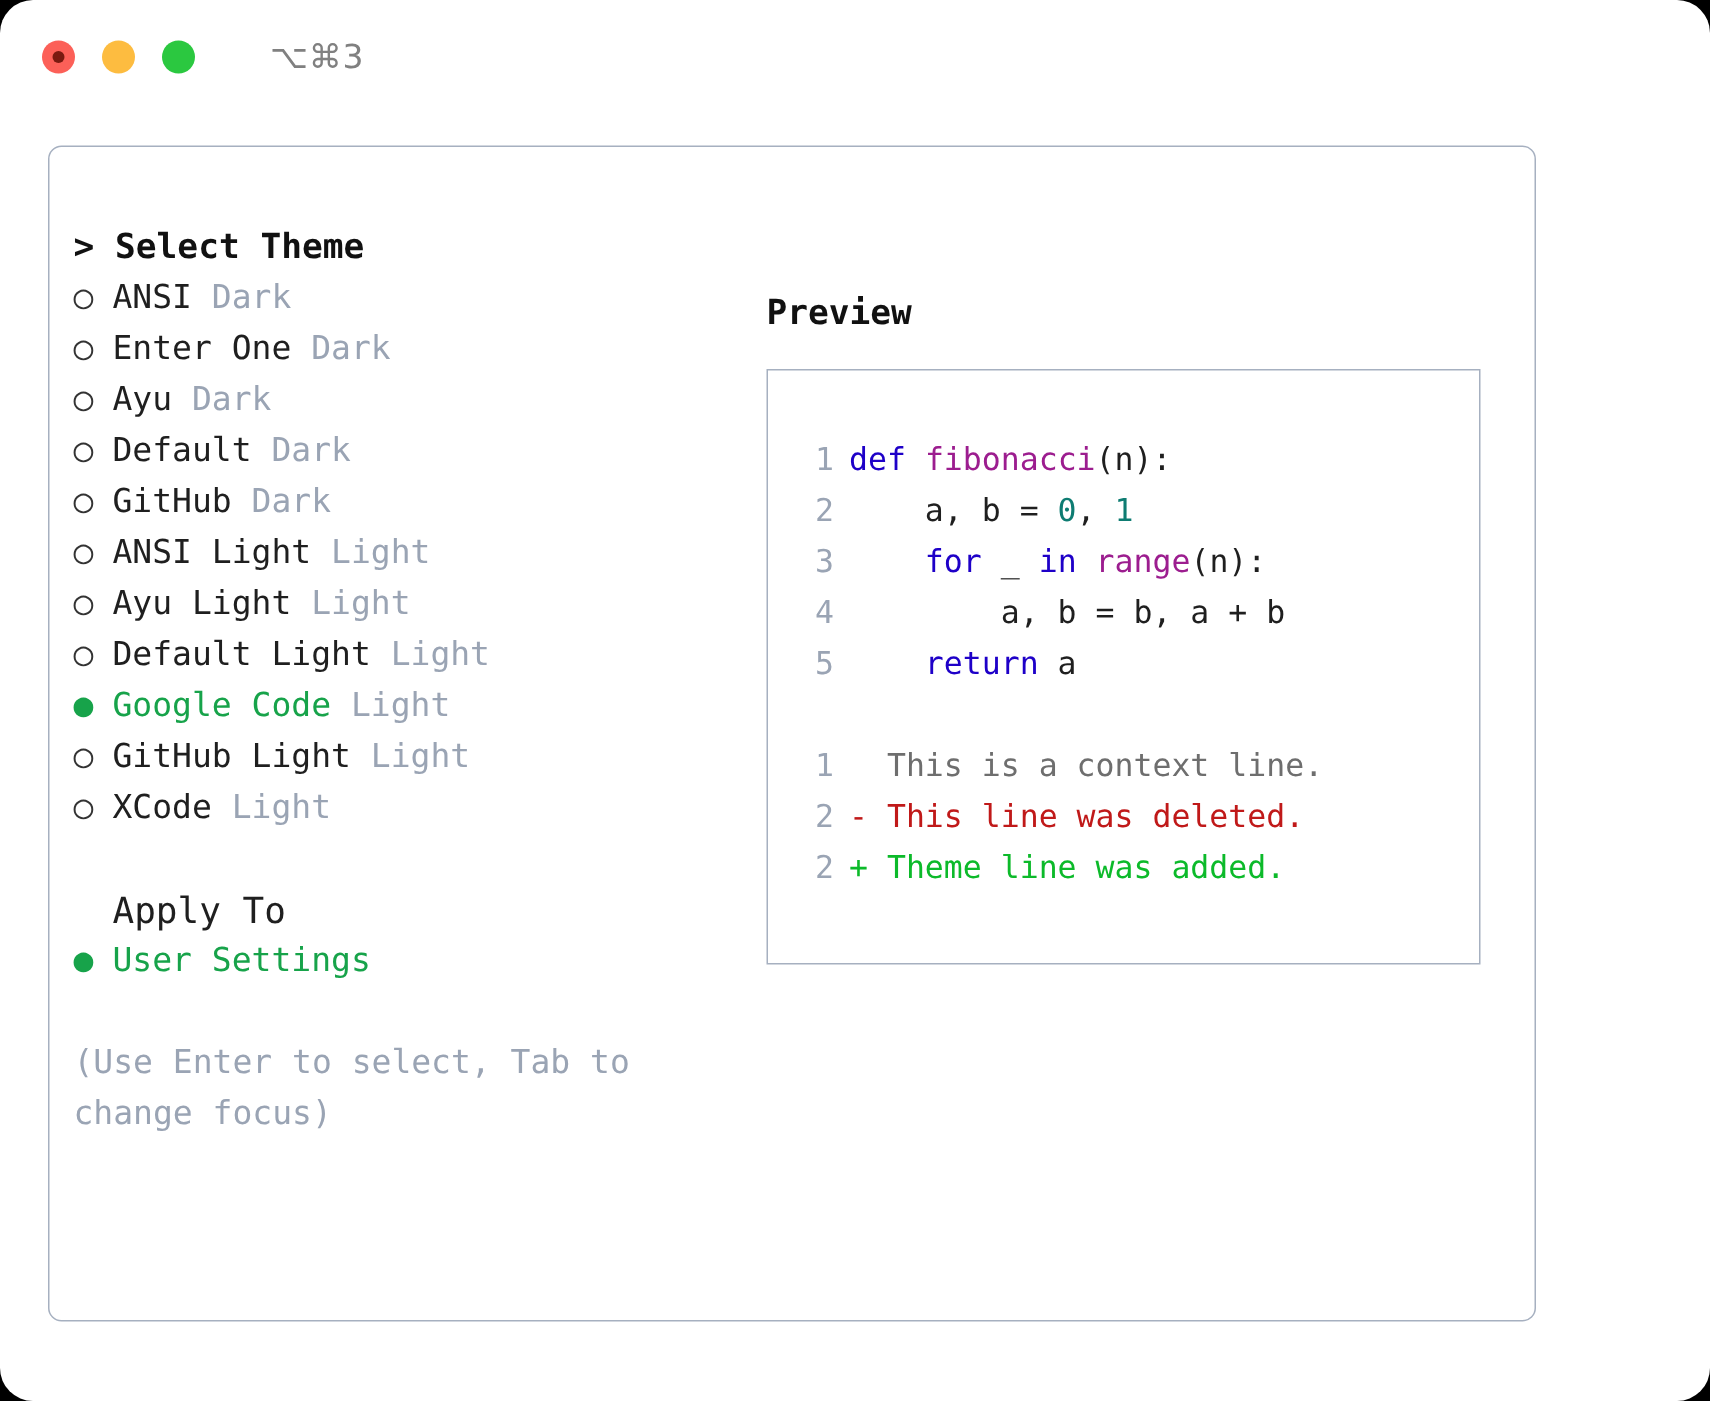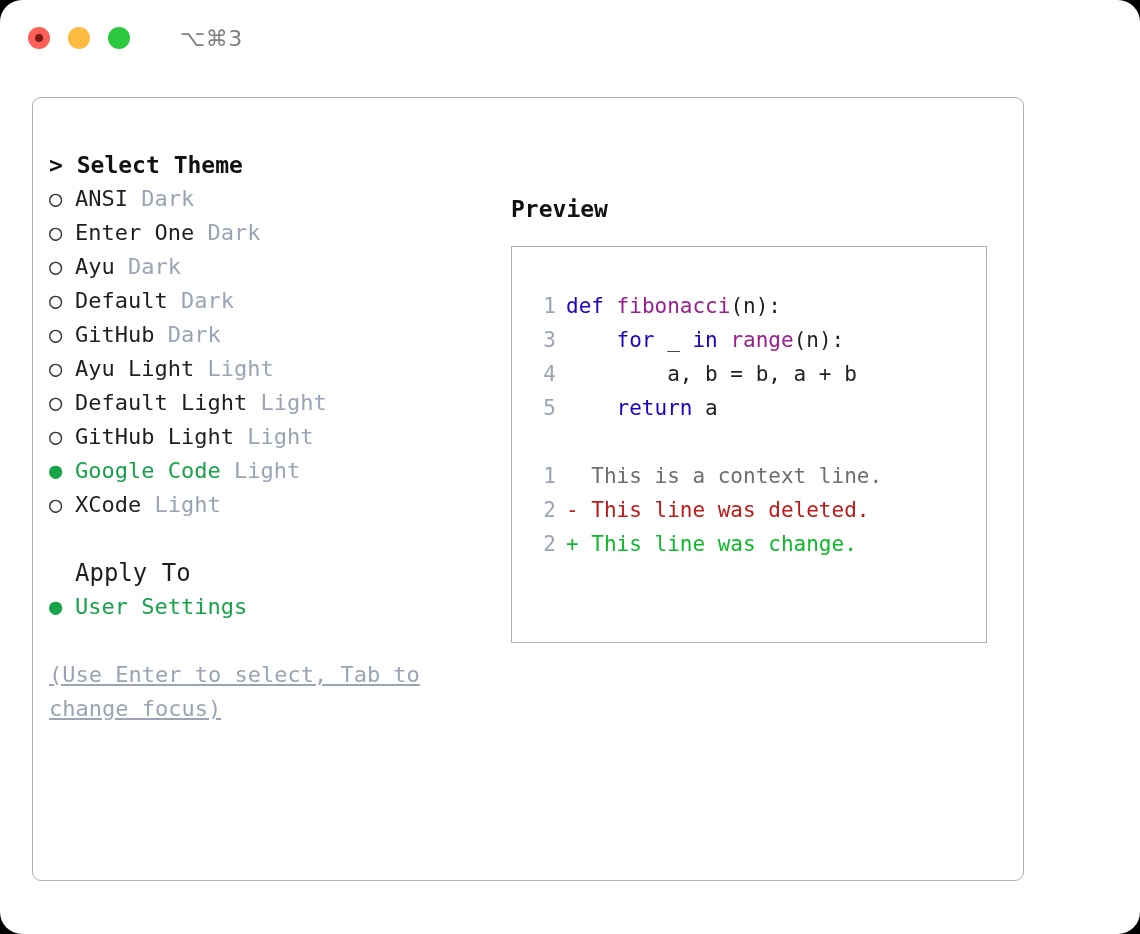--- a/index.html
+++ b/index.html
@@ -132,21 +132,20 @@
     margin-top: 34px;
   }
 
   .hint {
     margin-top: 34px;
     font-size: 22px;
     line-height: 34px;
     color: #9aa4b4;
     width: 410px;
     word-spacing: 0px;
-    text-decoration: underline;
   }
 
   
   .preview-title {
     font-size: 23px;
     font-weight: bold;
     color: #111111;
     line-height: 34px;
   }
   .preview-box {
@@ -198,49 +197,51 @@
       <div class="col-left">
 
         <div class="section-title"><span>&gt; </span><span>Select Theme</span></div>
 
         <div id="theme-list">
             <div class="list-row"><span class="marker">○ </span><span class="name">ANSI</span><span class="variant"> Dark</span></div>
             <div class="list-row"><span class="marker">○ </span><span class="name">Enter One</span><span class="variant"> Dark</span></div>
             <div class="list-row"><span class="marker">○ </span><span class="name">Ayu</span><span class="variant"> Dark</span></div>
             <div class="list-row"><span class="marker">○ </span><span class="name">Default</span><span class="variant"> Dark</span></div>
             <div class="list-row"><span class="marker">○ </span><span class="name">GitHub</span><span class="variant"> Dark</span></div>
+            <div class="list-row"><span class="marker">○ </span><span class="name">ANSI Light</span><span class="variant"> Light</span></div>
             <div class="list-row"><span class="marker">○ </span><span class="name">Ayu Light</span><span class="variant"> Light</span></div>
             <div class="list-row"><span class="marker">○ </span><span class="name">Default Light</span><span class="variant"> Light</span></div>
+            <div class="list-row"><span class="marker sel">● </span><span class="name sel">Google Code</span><span class="variant"> Light</span></div>
             <div class="list-row"><span class="marker">○ </span><span class="name">GitHub Light</span><span class="variant"> Light</span></div>
-            <div class="list-row"><span class="marker sel">● </span><span class="name sel">Google Code</span><span class="variant"> Light</span></div>
             <div class="list-row"><span class="marker">○ </span><span class="name">XCode</span><span class="variant"> Light</span></div>
           </div>
 
         <div class="apply-title">Apply To</div>
 
         <div id="apply-list">
             <div class="list-row"><span class="marker sel">● </span><span class="name sel">User Settings</span></div>
           </div>
 
         <div class="hint">(Use Enter to select, Tab to change focus)</div>
       </div>
 
       <div class="col-right">
         <div class="preview-title">Preview</div>
         <div class="preview-box">
           <div id="code-block">
               <div class="code-line"><span class="ln">1</span><span class="kw">def</span><span class="pl"> </span><span class="fn">fibonacci</span><span class="pl">(n):</span></div>
+              <div class="code-line"><span class="ln">2</span><span class="pl">    a, b = </span><span class="num">0</span><span class="pl">, </span><span class="num">1</span></div>
               <div class="code-line"><span class="ln">3</span><span class="pl">    </span><span class="kw">for</span><span class="pl"> _ </span><span class="kw">in</span><span class="pl"> </span><span class="fn">range</span><span class="pl">(n):</span></div>
               <div class="code-line"><span class="ln">4</span><span class="pl">        a, b = b, a + b</span></div>
               <div class="code-line"><span class="ln">5</span><span class="pl">    </span><span class="kw">return</span><span class="pl"> a</span></div>
             </div>
           <div class="blank-line"></div>
           <div id="diff-block">
               <div class="code-line"><span class="ln">1</span><span class="ctx">  This is a context line.</span></div>
               <div class="code-line"><span class="ln">2</span><span class="del">- This line was deleted.</span></div>
-              <div class="code-line"><span class="ln">2</span><span class="add">+ This line was change.</span></div>
+              <div class="code-line"><span class="ln">2</span><span class="add">+ Theme line was added.</span></div>
             </div>
         </div>
       </div>
 
     </div>
   </div>
 </div>
 
 </body></html>

